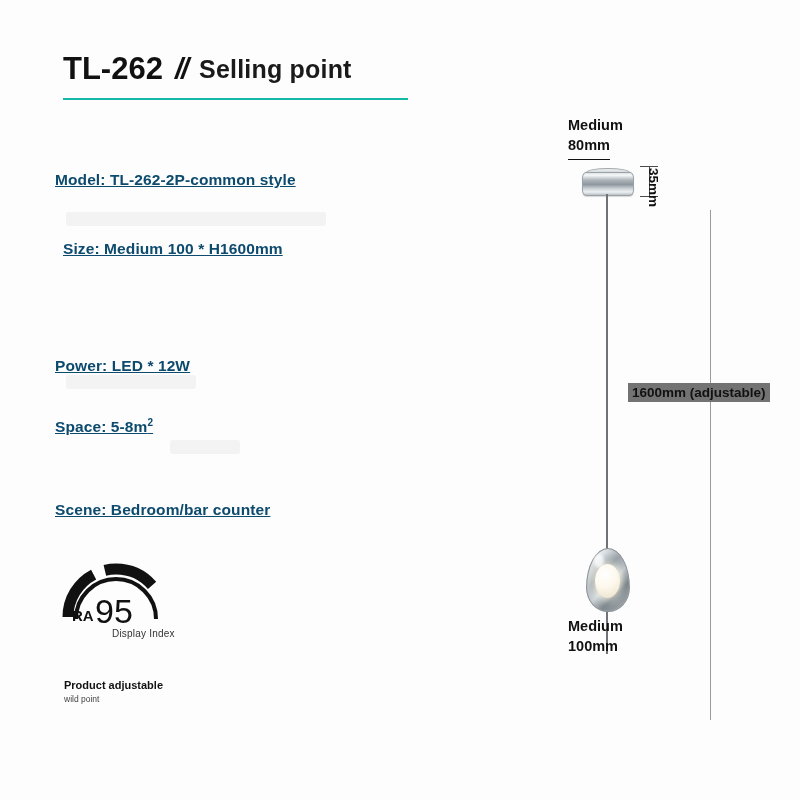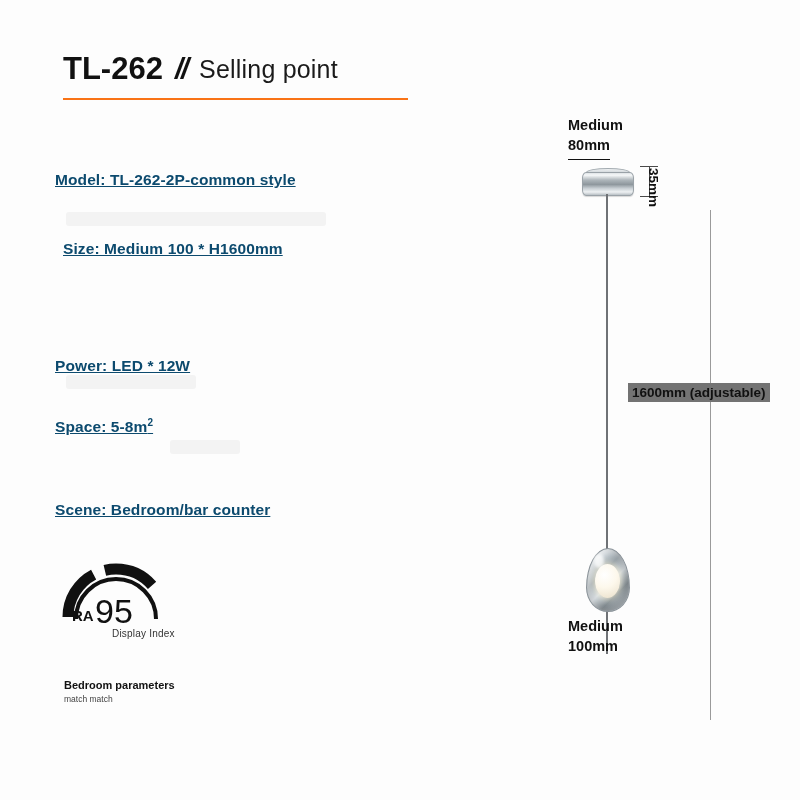--- a/index.html
+++ b/index.html
@@ -21,21 +21,21 @@
     width: 800px; height: 800px;
     background: #fdfdfd;
   }
   
   .header {
     position: absolute;
     left: 63px;
     top: 40px;
     width: 345px;
     height: 58px;
-    border-bottom: 2px solid #f97316;
+    border-bottom: 2px solid #14b8a6;
     display: flex;
     align-items: center;
     gap: 10px;
   }
   .header-code {
     font-size: 31px;
     font-weight: bold;
     letter-spacing: 0px;
     color: #111;
   }
@@ -43,21 +43,21 @@
     font-size: 29px;
     font-weight: bold;
     font-style: italic;
     color: #111;
     letter-spacing: -2px;
     margin-left: 2px;
     margin-right: 2px;
   }
   .header-title {
     font-size: 25px;
-    font-weight: 400;
+    font-weight: 700;
     color: #1a1a1a;
     letter-spacing: 0.2px;
   }
   
   .spec {
     position: absolute;
     left: 55px;
     font-size: 15.5px;
     font-weight: bold;
     color: #0c4a6e;
@@ -292,22 +292,22 @@
   <div class="ra-badge">
     <svg width="108" height="78" viewBox="0 0 108 78">
       <path d="M6 66 A48 48 0 0 1 102 66" fill="none" stroke="#111" stroke-width="11" stroke-linecap="butt" stroke-dasharray="52 12 52"></path>
       <path d="M14 68 A40 40 0 0 1 94 68" fill="none" stroke="#111" stroke-width="4"></path>
       <text x="10" y="70" font-family="Liberation Sans, sans-serif" font-size="15" font-weight="bold" fill="#111">RA</text>
       <text x="33" y="72" font-family="Liberation Sans, sans-serif" font-size="34" font-weight="400" fill="#111">95</text>
     </svg>
   </div>
   <div class="display-index">Display Index</div>
 
-  <div class="product-params">Bedroom parameters</div>
-  <div class="wild-match">match match</div>
+  <div class="product-params">Product adjustable</div>
+  <div class="wild-match">wild point</div>
 
   <div class="lamp-area">
 
     <div class="label-top">
       <div>Medium</div>
       <div><span class="u">80mm</span></div>
     </div>
 
     <div class="canopy-top"></div>
     <div class="canopy"></div>

